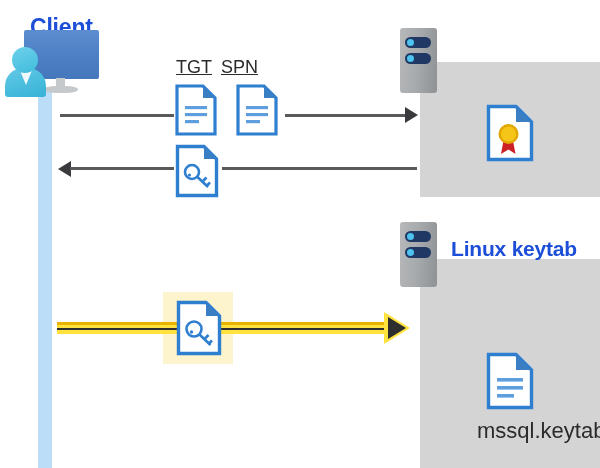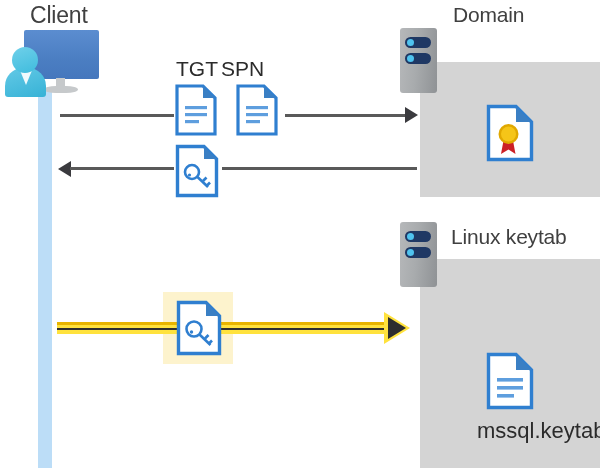--- a/index.html
+++ b/index.html
@@ -19,23 +19,24 @@
   }
   .abs { position: absolute; }
 
   
   .gray-panel {
     background: #d4d4d4;
   }
 
   
   .title {
-    font-weight: normal;
-    color: #404040;
+    font-weight: bold;
+    color: #1d4ed8;
     letter-spacing: -0.2px;
+    margin-top: 12px;
   }
   .title-client {
     left: 30px; top: 2px;
     font-size: 23px;
   }
   .title-dc {
     left: 453px; top: 2px;
     font-size: 21px;
     line-height: 26px;
     width: 140px;
@@ -151,23 +152,24 @@
     border-left: 26px solid #ffe23d;
   }
   .yellow-arrowhead-inner {
     width: 0; height: 0;
     border-top: 11px solid transparent;
     border-bottom: 11px solid transparent;
     border-left: 18px solid #2e2e2e;
   }
   .doc-label {
     position: absolute;
-    font-size: 21px;
+    font-size: 18px;
     color: #2b2b2b;
     font-family: "Liberation Sans", sans-serif;
+    text-decoration: underline;
   }
 
   
   .file-caption {
     left: 441px; top: 418px;
     font-size: 22px;
     color: #2b2b2b;
     margin-left: 36px;
   }
 </style>
@@ -177,21 +179,20 @@
 <div id="canvas">
 
   <div class="abs gray-panel" style="left:420px; top:62px; width:180px; height:135px;"></div>
   <div class="abs gray-panel" style="left:420px; top:259px; width:180px; height:209px;"></div>
 
   <div class="abs lifeline"></div>
 
   <div class="abs title title-client">Client</div>
 
   <div class="abs title title-dc">
-    <div>Domain</div>
   </div>
 
   <div class="abs title title-linux">Linux keytab</div>
 
   <div class="abs" style="left:0; top:0;">
     <div class="abs monitor-screen"></div>
     <div class="abs monitor-neck"></div>
     <div class="abs monitor-base"></div>
     <div class="abs person-body"></div>
     <div class="abs person-collar"></div>

